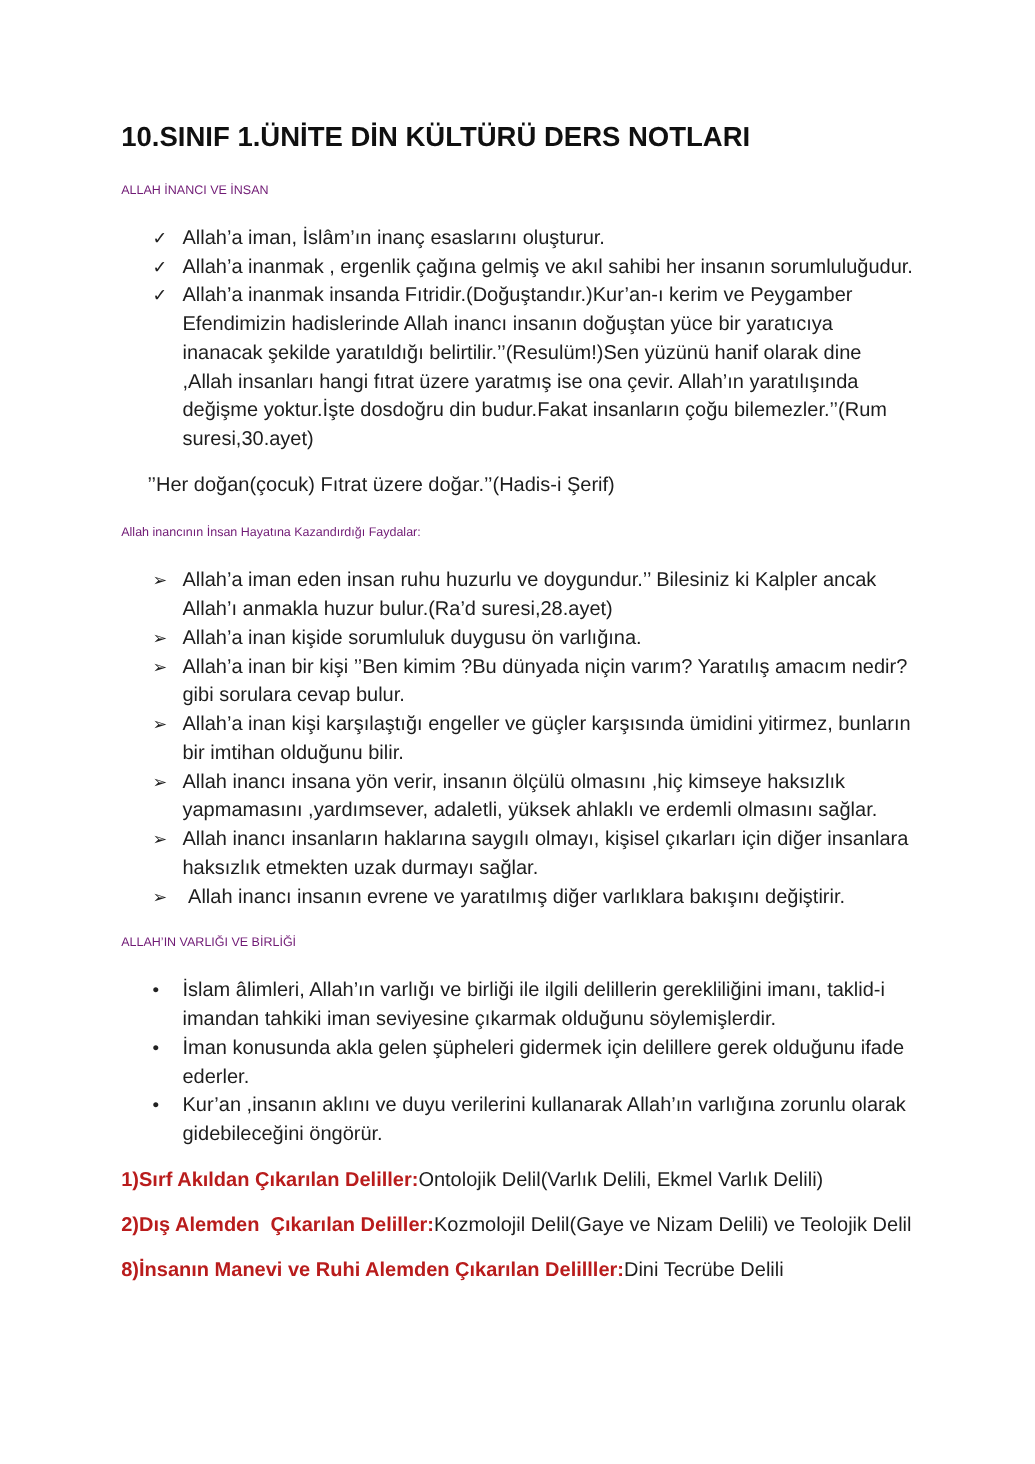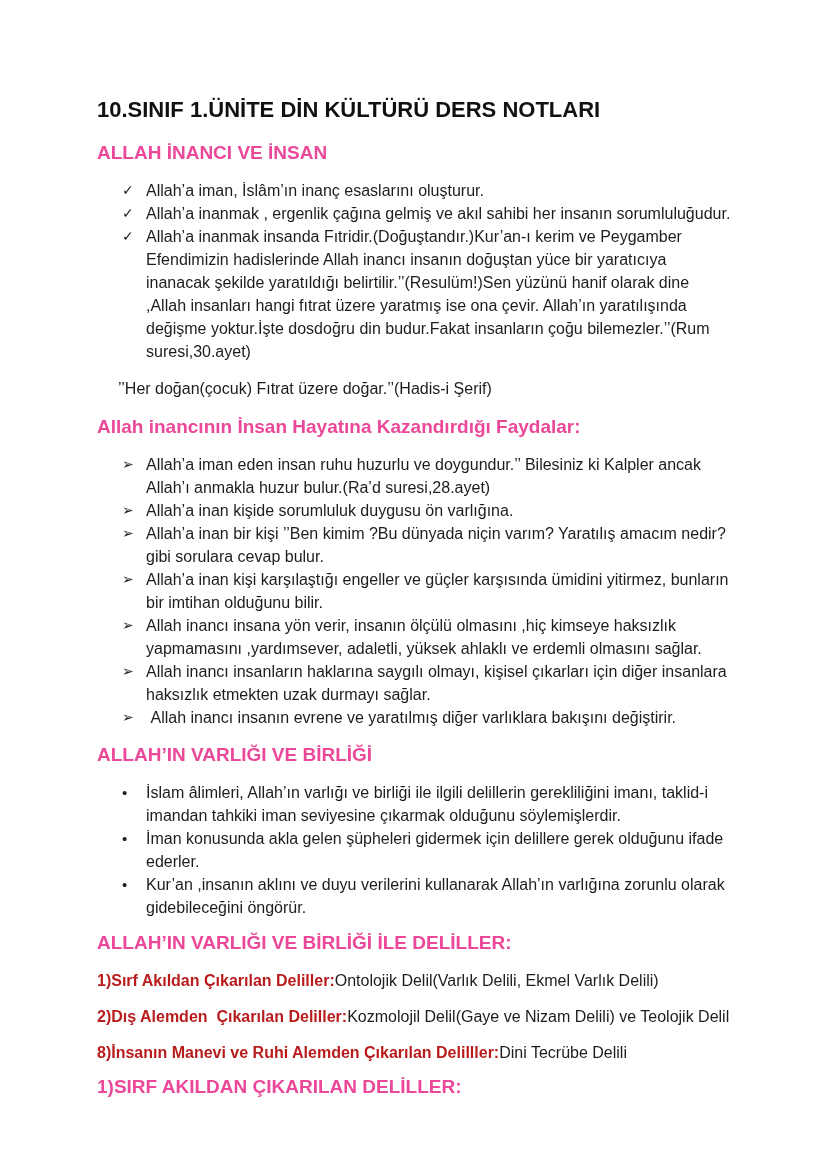--- a/index.html
+++ b/index.html
@@ -23,24 +23,24 @@
     background: #ffffff;
   }
   .doc-title {
     font-size: 22px;
     line-height: 27px;
     font-weight: bold;
     color: #101010;
     margin: 0 0 20px 0;
   }
   .sec-heading {
-    font-size: 19px;
+    font-size: 10px;
     line-height: 19px;
-    font-weight: bold;
-    color: #ec4899;
+    font-weight: normal;
+    color: #701a75;
     margin: 0 0 17px 0;
   }
   .body-text, .list .txt, .quote, .defline {
     font-size: 16px;
     line-height: 23px;
   }
   .list {
     margin: 0 0 14px 0;
     padding-left: 25px;
   }
@@ -143,23 +143,21 @@
       <div class="li">
         <span class="marker">•</span>
         <span class="txt">İman konusunda akla gelen şüpheleri gidermek için delillere gerek olduğunu ifade ederler.</span>
       </div>
       <div class="li">
         <span class="marker">•</span>
         <span class="txt">Kur’an ,insanın aklını ve duyu verilerini kullanarak Allah’ın varlığına zorunlu olarak gidebileceğini öngörür.</span>
       </div>
     </div>
 
-  <h2 class="sec-heading">ALLAH’IN VARLIĞI VE BİRLİĞİ İLE DELİLLER:</h2>
 
   <div class="deflines">
     <p class="defline"><span class="lbl">1)Sırf Akıldan Çıkarılan Deliller:</span><span class="val">Ontolojik Delil(Varlık Delili, Ekmel Varlık Delili)</span></p>
     <p class="defline"><span class="lbl">2)Dış Alemden  Çıkarılan Deliller:</span><span class="val">Kozmolojil Delil(Gaye ve Nizam Delili) ve Teolojik Delil</span></p>
     <p class="defline"><span class="lbl">8)İnsanın Manevi ve Ruhi Alemden Çıkarılan Delilller:</span><span class="val">Dini Tecrübe Delili</span></p>
   </div>
 
-  <h2 class="sec-heading last">1)SIRF AKILDAN ÇIKARILAN DELİLLER:</h2>
 
 </div>
 
 </body></html>

